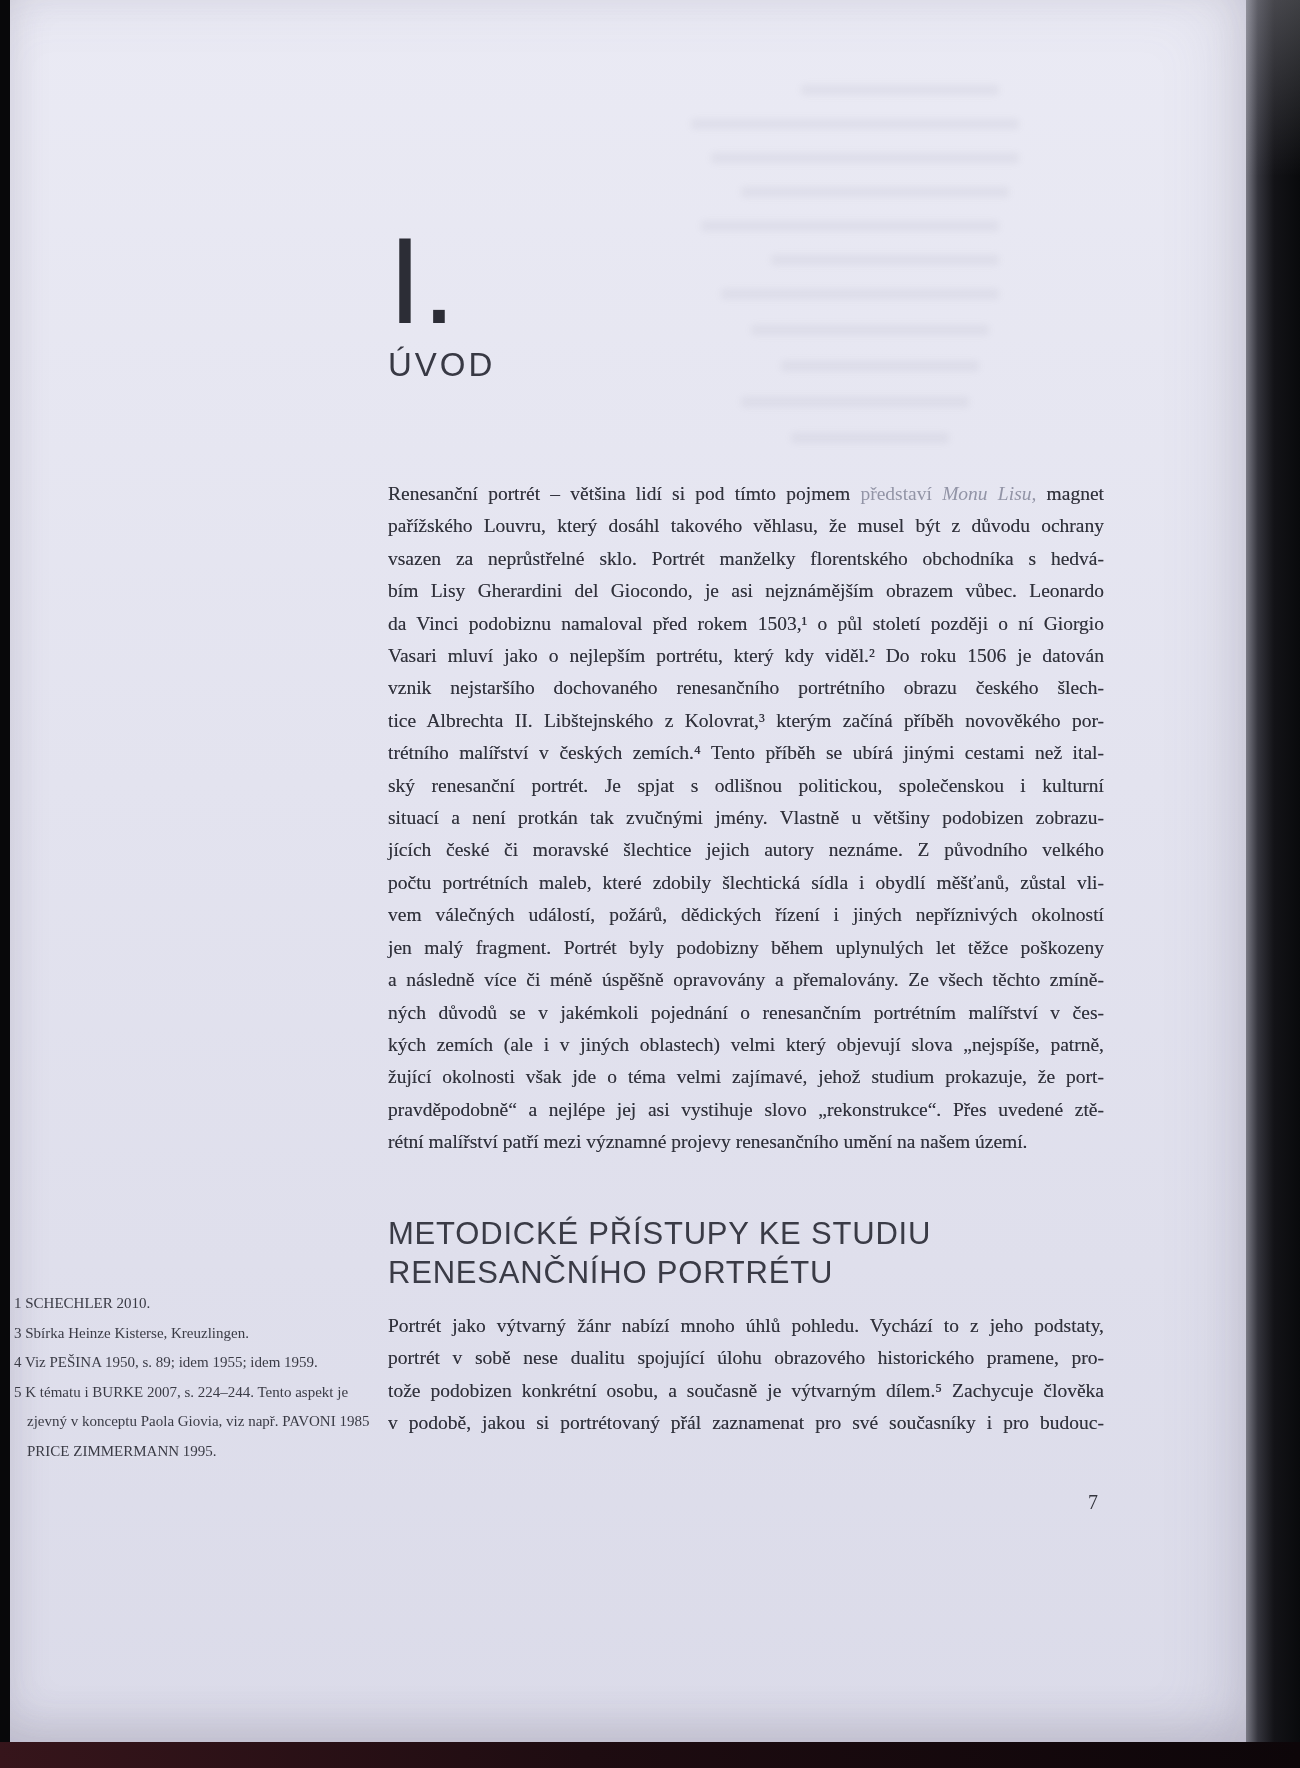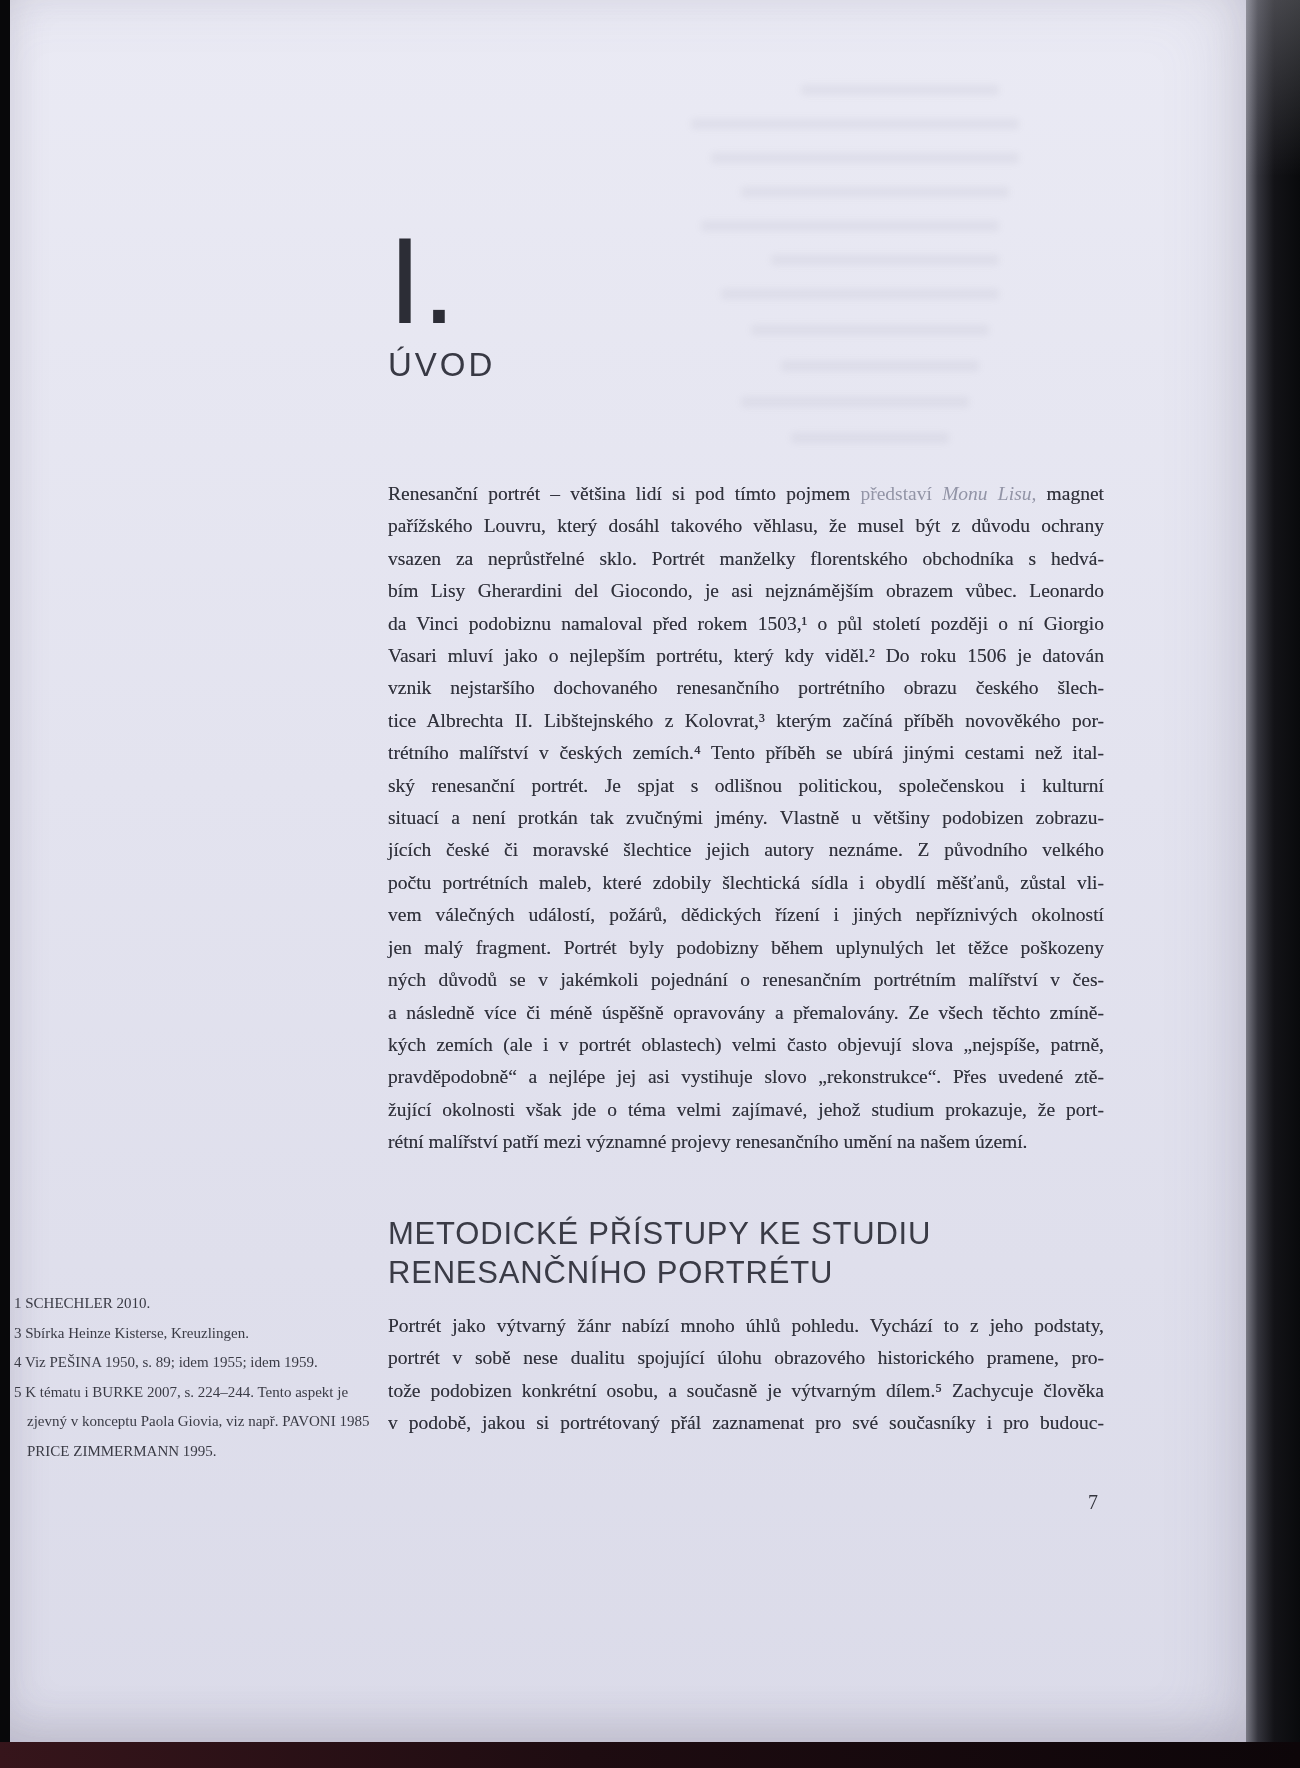--- a/index.html
+++ b/index.html
@@ -89,25 +89,25 @@
       <div class="line">Vasari mluví jako o nejlepším portrétu, který kdy viděl.² Do roku 1506 je datován</div>
       <div class="line">vznik nejstaršího dochovaného renesančního portrétního obrazu českého šlech-</div>
       <div class="line">tice Albrechta II. Libštejnského z Kolovrat,³ kterým začíná příběh novověkého por-</div>
       <div class="line">trétního malířství v českých zemích.⁴ Tento příběh se ubírá jinými cestami než ital-</div>
       <div class="line">ský renesanční portrét. Je spjat s odlišnou politickou, společenskou i kulturní</div>
       <div class="line">situací a není protkán tak zvučnými jmény. Vlastně u většiny podobizen zobrazu-</div>
       <div class="line">jících české či moravské šlechtice jejich autory neznáme. Z původního velkého</div>
       <div class="line">počtu portrétních maleb, které zdobily šlechtická sídla i obydlí měšťanů, zůstal vli-</div>
       <div class="line">vem válečných událostí, požárů, dědických řízení i jiných nepříznivých okolností</div>
       <div class="line">jen malý fragment. Portrét byly podobizny během uplynulých let těžce poškozeny</div>
+      <div class="line">a následně více či méně úspěšně opravovány a přemalovány. Ze všech těchto zmíně-</div>
       <div class="line">ných důvodů se v jakémkoli pojednání o renesančním portrétním malířství v čes-</div>
-      <div class="line">a následně více či méně úspěšně opravovány a přemalovány. Ze všech těchto zmíně-</div>
-      <div class="line">kých zemích (ale i v portrét oblastech) velmi často objevují slova „nejspíše, patrně,</div>
+      <div class="line">kých zemích (ale i v jiných oblastech) velmi který objevují slova „nejspíše, patrně,</div>
+      <div class="line">žující okolnosti však jde o téma velmi zajímavé, jehož studium prokazuje, že port-</div>
       <div class="line">pravděpodobně“ a nejlépe jej asi vystihuje slovo „rekonstrukce“. Přes uvedené ztě-</div>
-      <div class="line">žující okolnosti však jde o téma velmi zajímavé, jehož studium prokazuje, že port-</div>
       <div class="line last">rétní malířství patří mezi významné projevy renesančního umění na našem území.</div>
     </div>
 
     <div class="section-heading">
       <div>METODICKÉ PŘÍSTUPY KE STUDIU</div>
       <div>RENESANČNÍHO PORTRÉTU</div>
     </div>
 
     <div class="bodytext p2">
       <div class="line">Portrét jako výtvarný žánr nabízí mnoho úhlů pohledu. Vychází to z jeho podstaty,</div>

